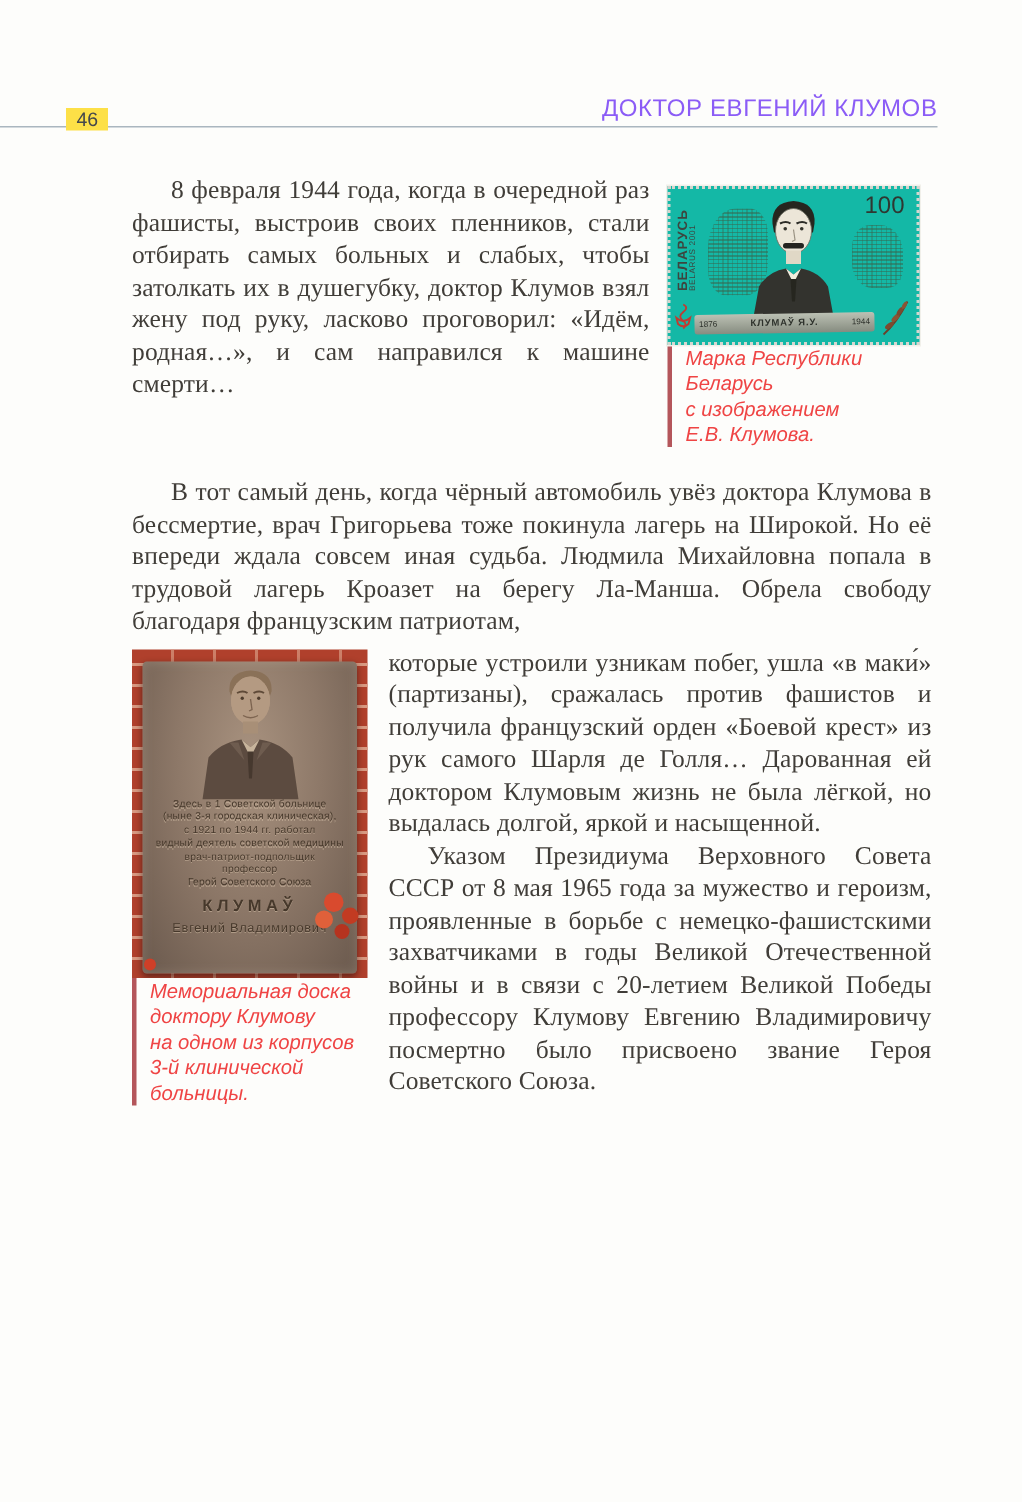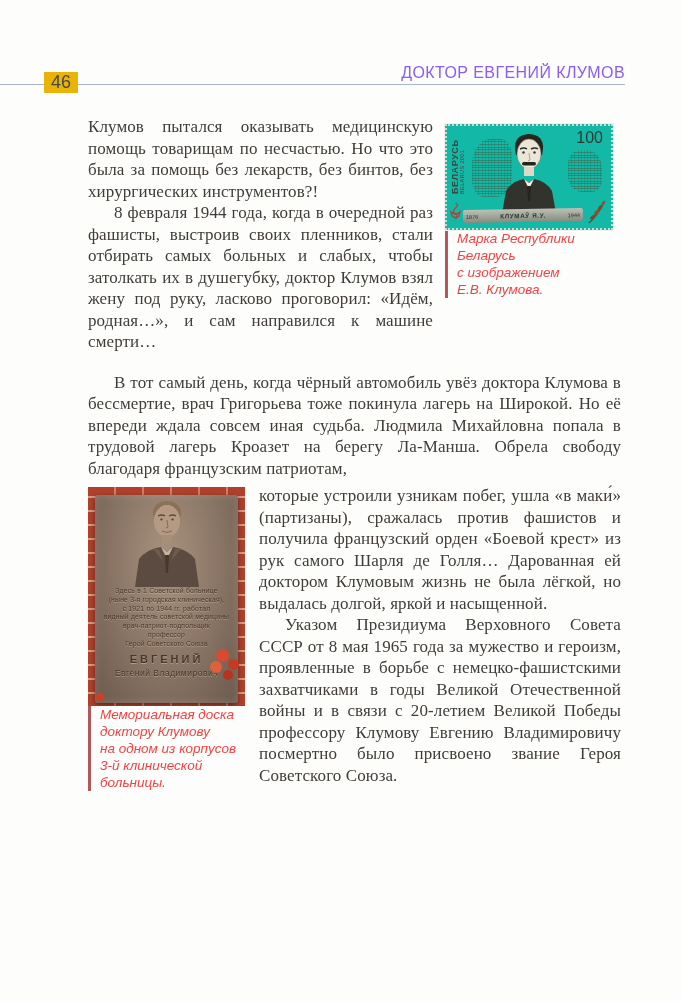--- a/index.html
+++ b/index.html
@@ -6,22 +6,22 @@
   body{background:#e8e8e8;}
   .page{
     position:relative; width:681px; height:1001px; margin:0 auto;
     background:#fdfdfb; overflow:hidden;
     font-family:"Liberation Serif", serif;
   }
   
   .hdr{position:absolute; top:62px; left:0; right:56px; height:32px;}
   .hdr-rule{position:absolute; left:0; right:0; top:22px; height:1px; background:#aab6bf;}
   .pagenum{
-    position:absolute; left:44px; top:10px; background:#eab308; padding:0 7px;
-    font-family:"Liberation Sans", sans-serif; font-size:18px; color:#45484c;
+    position:absolute; left:44px; top:10px; background:#fde047; padding:0 7px;
+    font-family:"Liberation Sans", sans-serif; font-size:13px; color:#45484c;
   }
   .htitle{
     position:absolute; right:0; top:2px;
     font-family:"Liberation Sans", sans-serif; font-size:16px; font-weight:400;
     letter-spacing:.4px; color:#8b5cf6;margin-left:14px;
   }
   
   .content{position:absolute; top:116px; left:88px; right:60px;}
   p{margin:0; text-align:justify; font-size:17px; line-height:21.5px; color:#403d38; letter-spacing:.1px;}
   .indent{text-indent:26px;}
@@ -111,21 +111,20 @@
   <header class="hdr">
     <div class="hdr-rule"></div>
     <span class="pagenum">46</span>
     <span class="htitle">ДОКТОР ЕВГЕНИЙ КЛУМОВ</span>
   </header>
 
   <main class="content">
 
     <section class="row1">
       <div class="col-text">
-        <p class="noindent">Клумов пытался оказывать медицинскую помощь товарищам по несчастью. Но что это была за помощь без лекарств, без бинтов, без хирургических инструментов?!</p>
         <p class="indent p-gap">8 февраля 1944 года, когда в очередной раз фашисты, выстроив своих пленников, стали отбирать самых больных и слабых, чтобы затолкать их в душегубку, доктор Клумов взял жену под руку, ласково проговорил: «Идём, родная…», и сам направился к машине смерти…</p>
       </div>
 
       <figure class="stamp-fig">
         <div class="stamp">
           <div class="stamp-country">
             <span class="c1">БЕЛАРУСЬ</span>
             <span class="c2">BELARUS 2001</span>
           </div>
           <div class="stamp-denom">100</div>
@@ -189,21 +188,21 @@
               <path d="M34,50 L44,62 L40,50 Z M62,50 L52,62 L56,50 Z" fill="#6e5c4f"></path>
             </svg>
             <div class="plaque-text">
               <div class="pl">Здесь в 1 Советской больнице</div>
               <div class="pl">(ныне 3-я городская клиническая),</div>
               <div class="pl">с 1921 по 1944 гг. работал</div>
               <div class="pl">видный деятель советской медицины</div>
               <div class="pl">врач-патриот-подпольщик</div>
               <div class="pl">профессор</div>
               <div class="pl">Герой Советского Союза</div>
-              <div class="pl-name">ЕВГЕНИЙ</div>
+              <div class="pl-name">КЛУМАЎ</div>
               <div class="pl-pat">Евгений Владимирович</div>
             </div>
           </div>
           <div class="flower f1"></div>
           <div class="flower f2"></div>
           <div class="flower f3"></div>
           <div class="flower f4"></div>
           <div class="flower f5"></div>
         </div>
         <figcaption>Мемориальная доска

